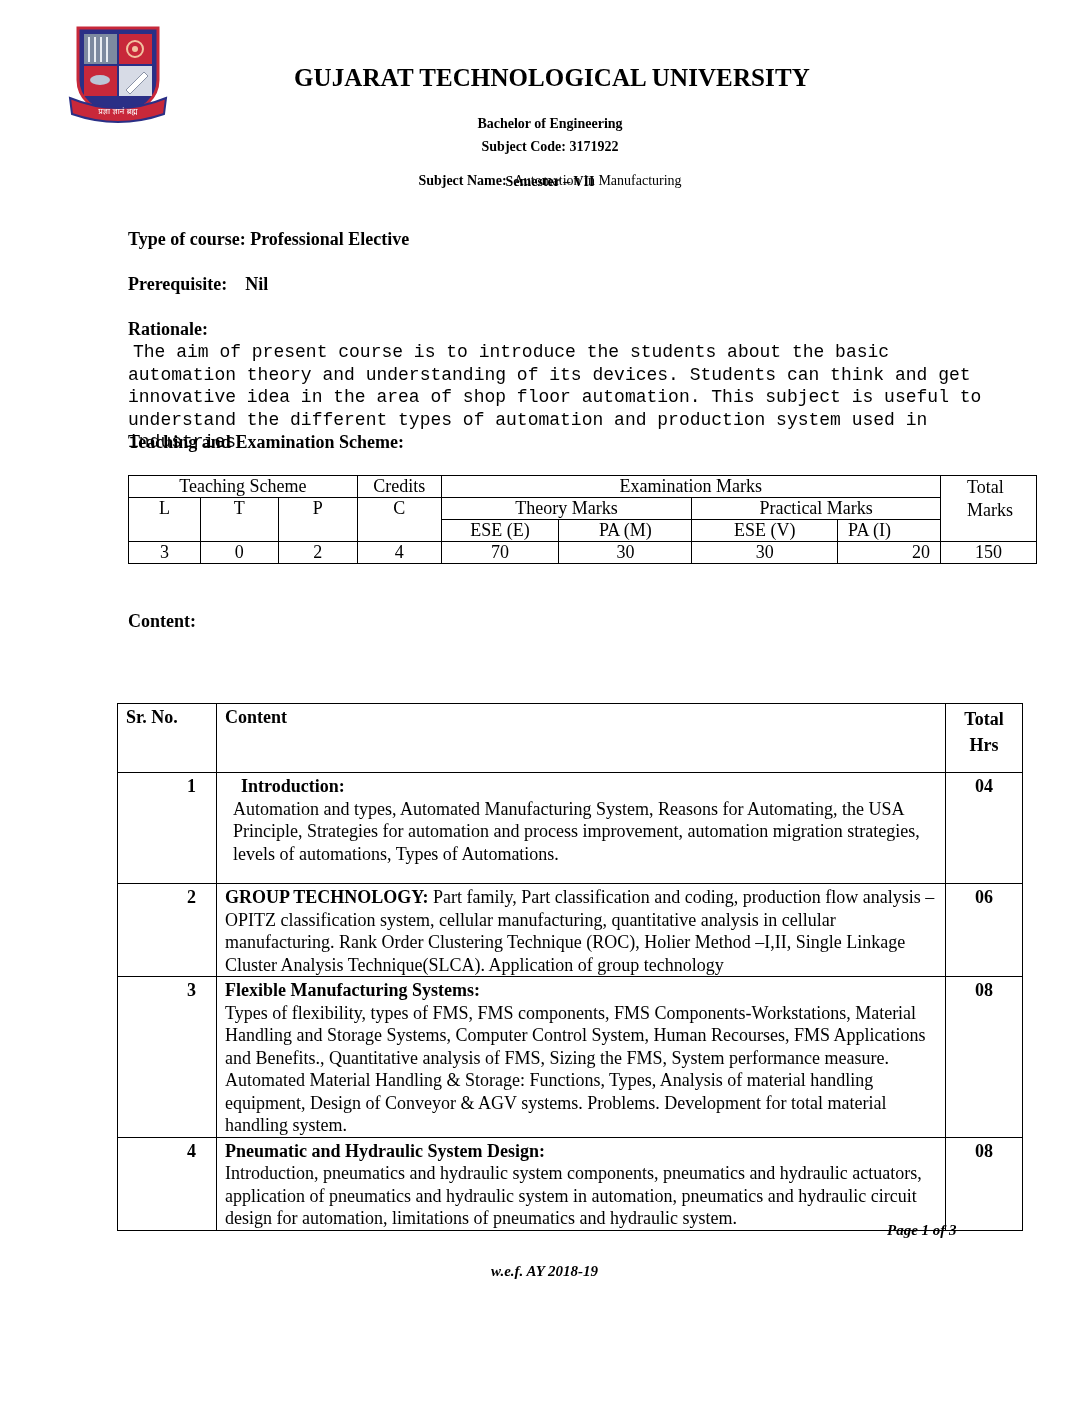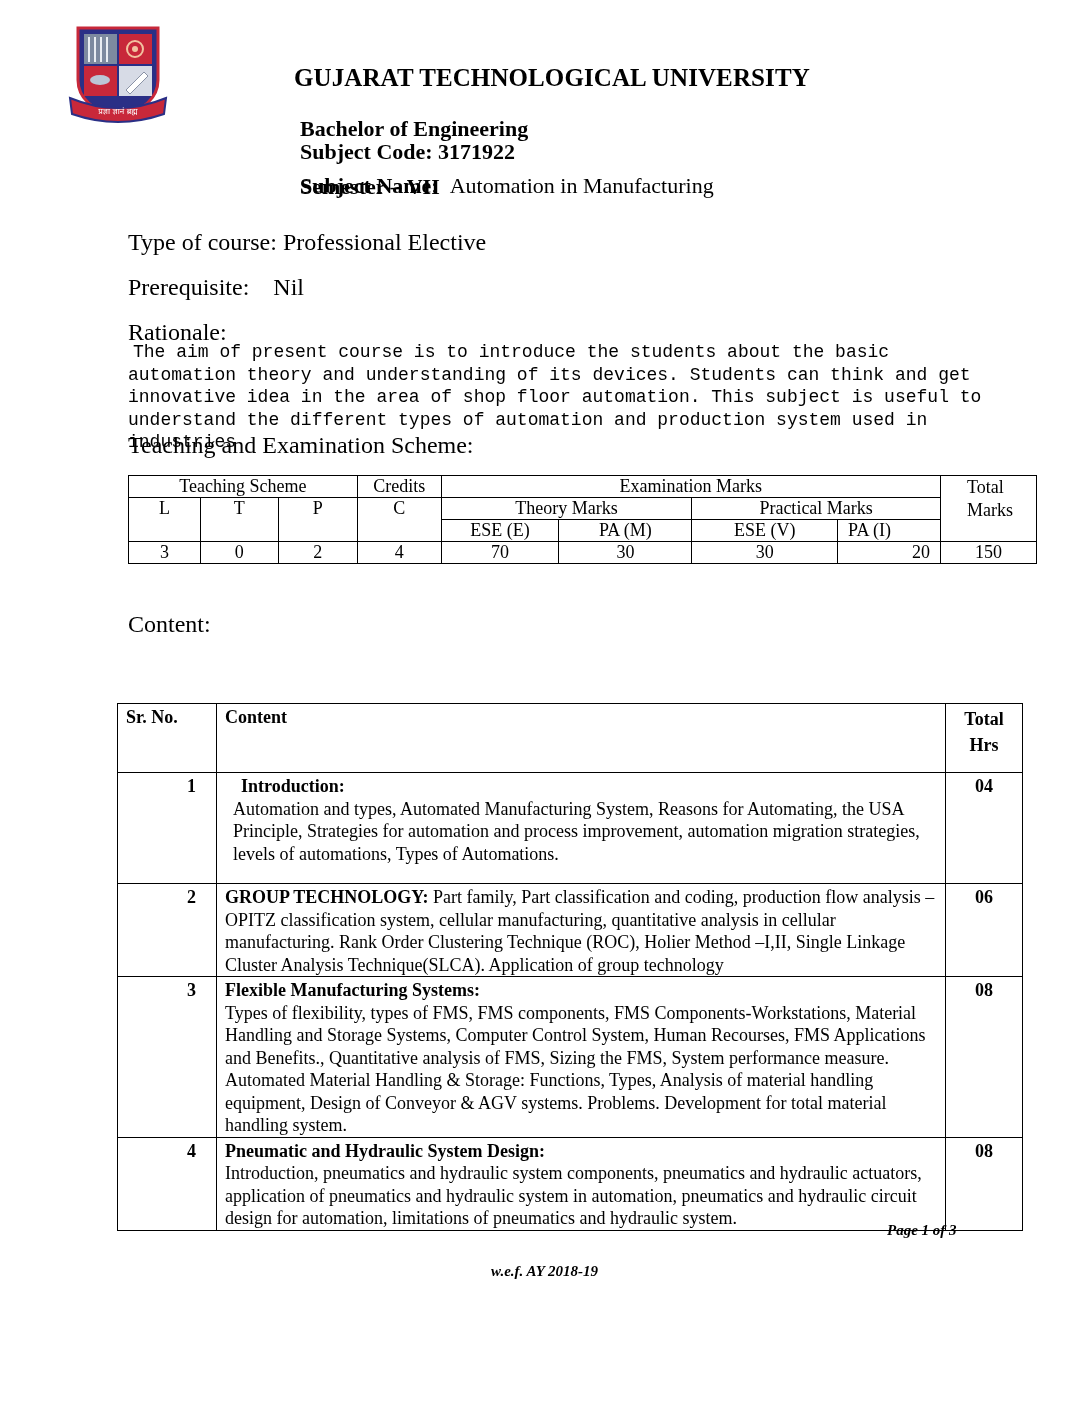--- a/index.html
+++ b/index.html
@@ -1,22 +1,22 @@
 <!DOCTYPE html>
 <html><head>
 <meta charset="utf-8">
 <style>
   html, body { margin: 0; padding: 0; background: #ffffff; }
   body { width: 1088px; height: 1408px; position: relative; overflow: hidden; font-family: "Liberation Serif", "DejaVu Serif", serif; color: #000; }
   .abs { position: absolute; }
   .logo { left: 64px; top: 22px; width: 108px; height: 102px; }
   .title { left: 294px; top: 64px; font-size: 25px; font-weight: bold; letter-spacing: 0.1px; white-space: nowrap; }
-  .sub { left: 300px; width: 500px; text-align: left; font-size: 22px; font-weight: bold; white-space: nowrap; }
+  .sub { left: 300px; width: 500px; text-align: center; font-size: 14px; font-weight: bold; white-space: nowrap; }
   .sub .norm { font-weight: normal; }
-  .label { left: 128px; font-size: 24px; font-weight: normal; white-space: nowrap; }
+  .label { left: 128px; font-size: 18px; font-weight: bold; white-space: nowrap; }
   .para { left: 128px; width: 860px; font-size: 18px; line-height: 22.5px; font-family: Liberation Mono, monospace; }
   table { border-collapse: collapse; }
   .scheme { left: 128px; top: 475px; width: 909px; font-size: 18px; }
   .scheme td { border: 1.3px solid #000; text-align: center; padding: 0; height: 21px; line-height: 21px; }
   .content { left: 117px; top: 655px; width: 906px; font-size: 18px; margin-top: 48px; }
   .content td { border: 1.3px solid #000; vertical-align: top; padding: 2px 8px 0 8px; line-height: 22.5px; }
   .content .sr { width: 70px; text-align: right; font-weight: bold; padding-right: 20px; }
   .content .hrs { width: 68px; text-align: center; font-weight: bold; padding-left: 4px; padding-right: 4px; }
   .content thead td { font-weight: bold; height: 66px; }
   .content thead .sr { text-align: left; padding-left: 8px; padding-right: 4px; }

